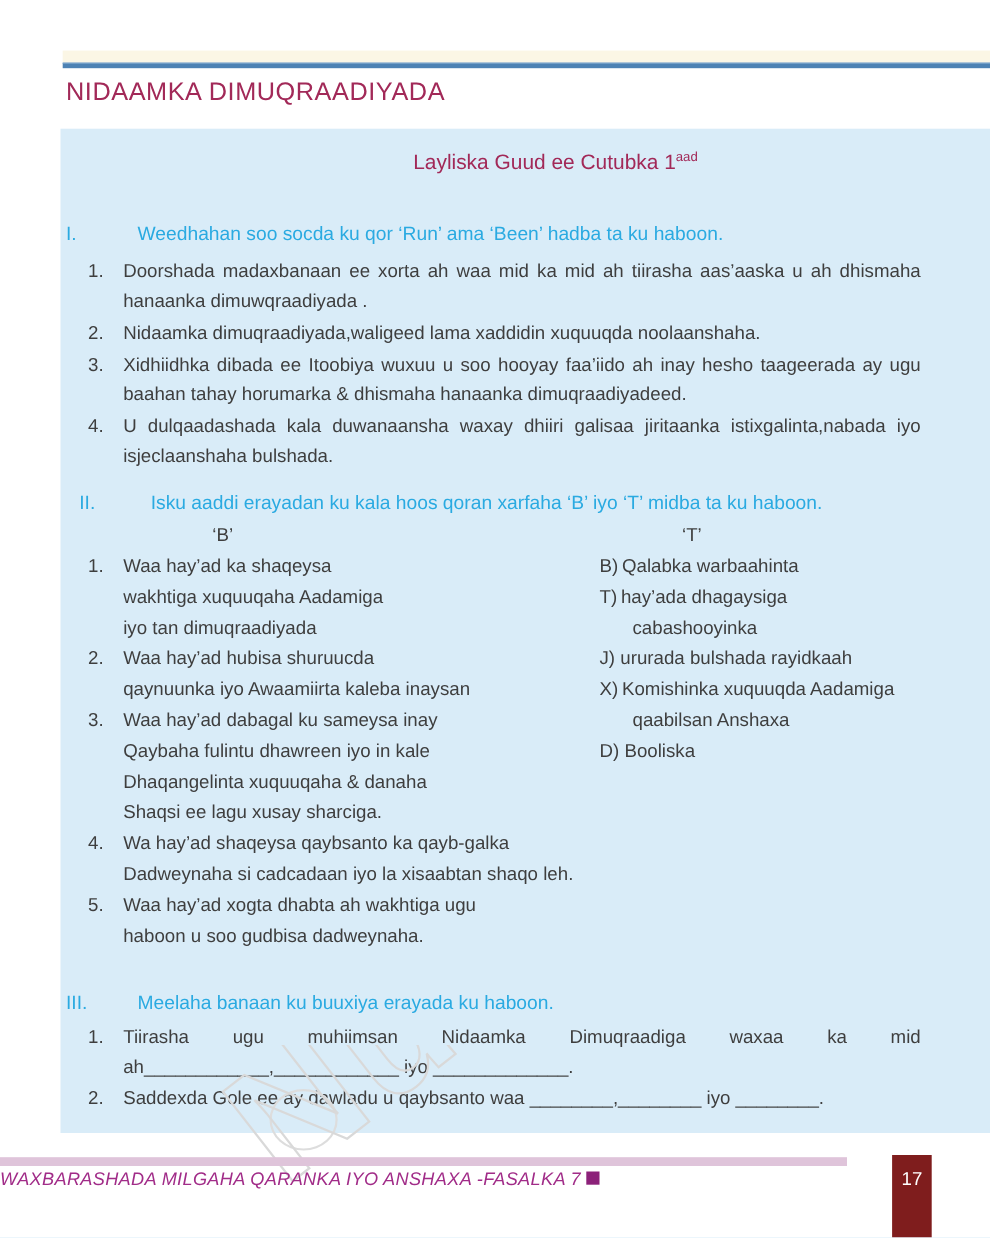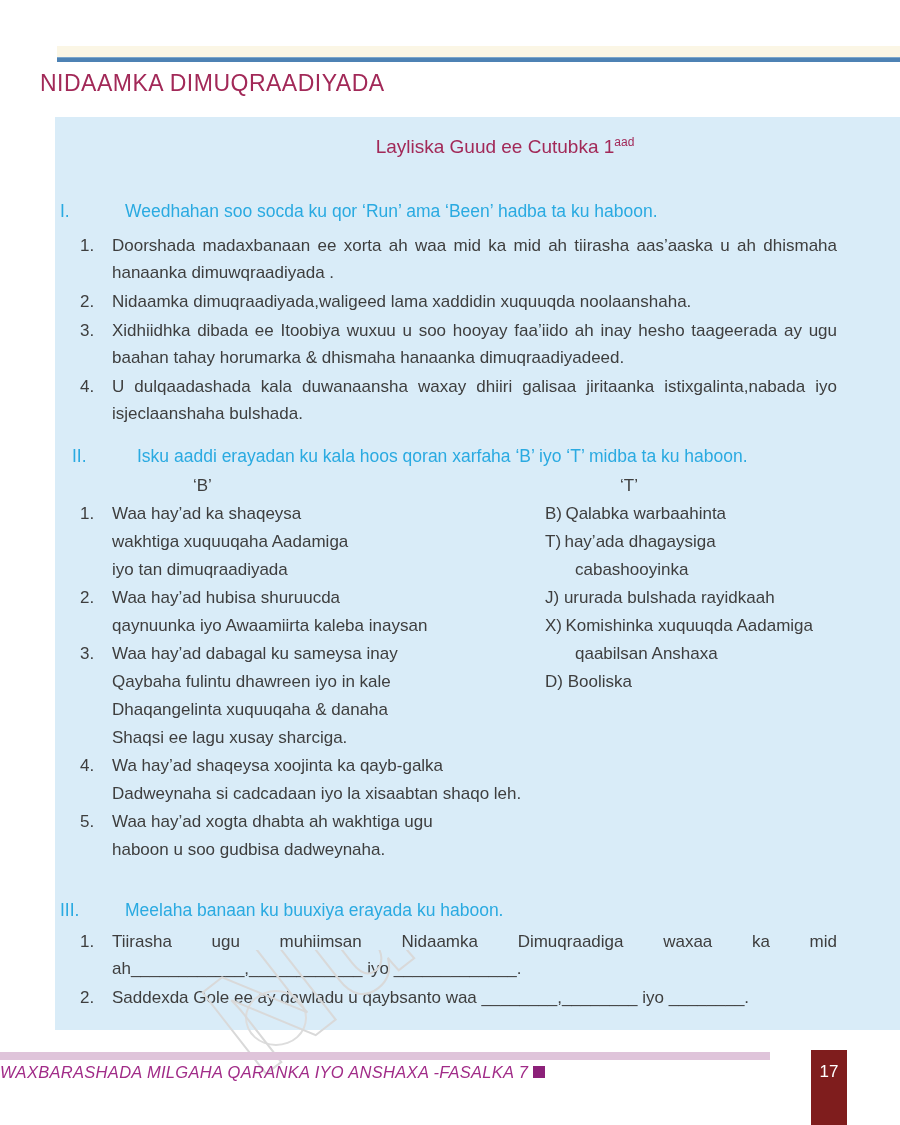--- a/index.html
+++ b/index.html
@@ -7,21 +7,21 @@
     width:900px;height:1125px;position:relative;background:#ffffff;
     font-family:"Liberation Sans","DejaVu Sans",sans-serif;
     color:#3e3e3e;overflow:hidden;
   }
   .page{position:absolute;inset:0;overflow:hidden;}
 
   
   .cream-band{position:absolute;left:57px;right:0;top:46px;height:11px;background:#faf5e0;opacity:.85;}
   .top-rule{position:absolute;left:57px;right:0;top:57px;height:4px;background:#4d82b4;border-top:1px solid #7ba6cc;}
   .page-title{
-    position:absolute;left:40px;top:70px;margin:0;
+    position:absolute;left:60px;top:70px;margin:0;
     font-size:23px;font-weight:400;letter-spacing:.5px;color:#a22958;
   }
 
   
   .content-box{
     position:absolute;left:55px;top:117px;width:900px;height:913px;
     background:#d9ecf8;box-sizing:border-box;padding-top:13px;
   }
   .box-title{
     text-align:center;color:#a22958;font-size:19px;line-height:24px;margin:0;
@@ -177,21 +177,21 @@
         <span class="lcell">Dhaqangelinta xuquuqaha &amp; danaha</span>
         <span class="rcell"></span>
       </div>
       <div class="row2">
         <span class="inum"></span>
         <span class="lcell">Shaqsi ee lagu xusay sharciga.</span>
         <span class="rcell"></span>
       </div>
       <div class="row2">
         <span class="inum">4.</span>
-        <span class="lcell">Wa hay’ad shaqeysa xoojinta ka qayb-galka</span>
+        <span class="lcell">Wa hay’ad shaqeysa qaybsanto ka qayb-galka</span>
         <span class="rcell"></span>
       </div>
       <div class="row2">
         <span class="inum"></span>
         <span class="lcell">Dadweynaha si cadcadaan iyo la xisaabtan shaqo leh.</span>
         <span class="rcell"></span>
       </div>
       <div class="row2">
         <span class="inum">5.</span>
         <span class="lcell">Waa hay’ad xogta dhabta ah wakhtiga ugu</span>

